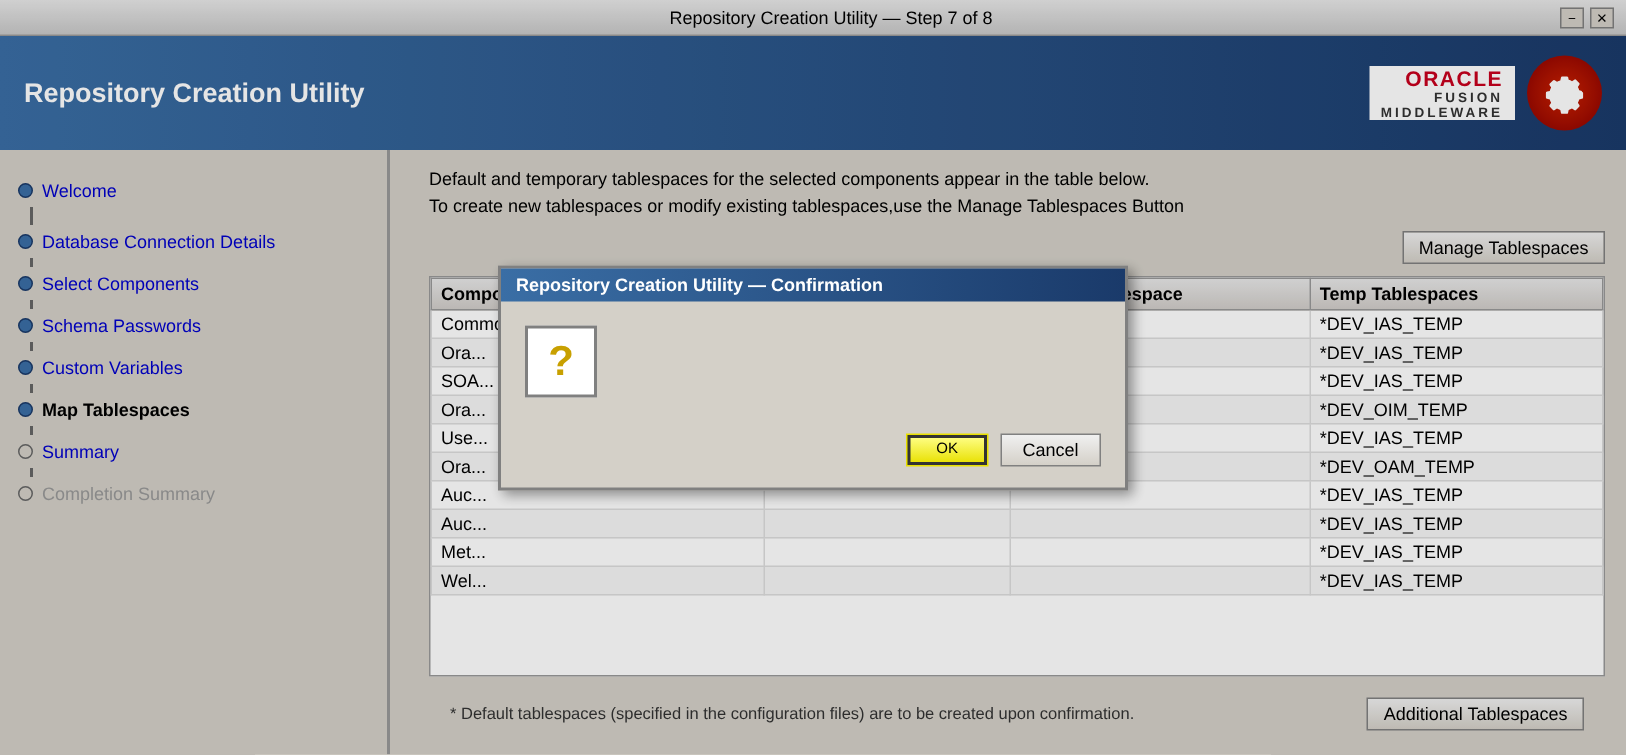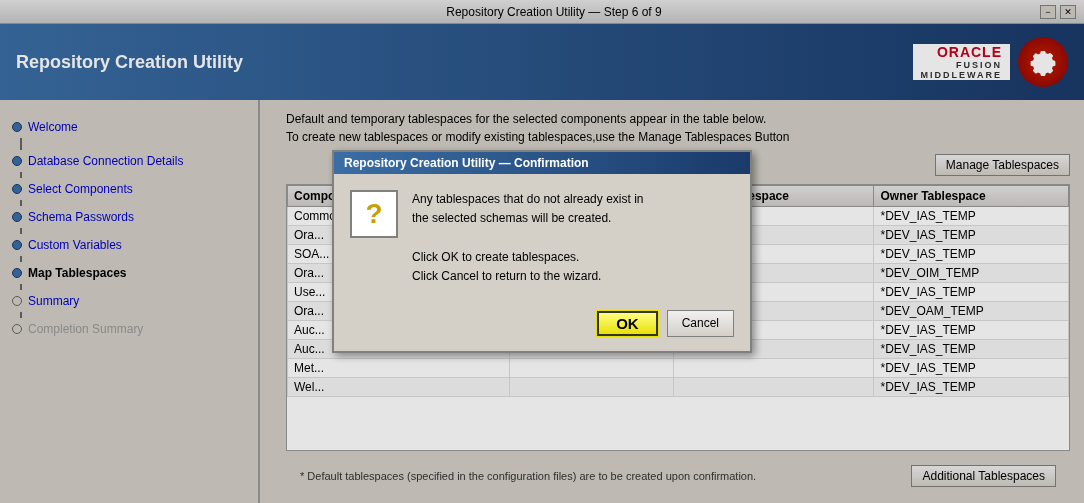--- a/index.html
+++ b/index.html
@@ -278,40 +278,40 @@
     .modal-footer {
       padding: 8px 16px 14px;
       display: flex;
       justify-content: flex-end;
       gap: 8px;
     }
     .btn-ok {
       background: linear-gradient(to bottom, #ffff88, #e8e000);
       border: 2px solid #e8e000;
       padding: 3px 18px;
-      font-size: 15px;
+      font-size: 10px;
       cursor: pointer;
-      font-weight: bold;
+      font-weight: normal;
       outline: 2px solid #333;
       outline-offset: -3px;
     }
     .btn-cancel {
       background: linear-gradient(to bottom, #f0f0f0, #d4d0c8);
       border: 1px solid #808080;
       padding: 3px 14px;
       font-size: 12px;
       cursor: pointer;
     }
   </style>
 </head>
 <body>
 
 <div class="title-bar">
   <div style="width:60px;"></div>
-  <div class="title-bar-text">Repository Creation Utility — Step 6 of 9</div>
+  <div class="title-bar-text">Repository Creation Utility — Step 7 of 8</div>
   <div class="title-bar-controls">
     <div class="title-bar-btn">−</div>
     <div class="title-bar-btn">✕</div>
   </div>
 </div>
 
 <div class="main-window">
 
   <div class="app-header">
     <div class="app-title">Repository Creation Utility</div>
@@ -421,21 +421,21 @@
         <button class="btn">Manage Tablespaces</button>
       </div>
 
       <div class="table-container">
         <table>
           <thead>
             <tr>
               <th>Component</th>
               <th>Schema Owner</th>
               <th>Default Tablespace</th>
-              <th>Owner Tablespace</th>
+              <th>Temp Tablespaces</th>
             </tr>
           </thead>
           <tbody id="table-body">
           <tr>
                 <td>Common Infrastructu...</td>
                 <td>DEV_STR</td>
                 <td>*DEV_STR</td>
                 <td>*DEV_IAS_TEMP</td>
               </tr>
               <tr>
@@ -504,26 +504,19 @@
   </div>
 </div>
 
 <div class="modal-overlay">
   <div class="modal">
     <div class="modal-title-bar">
       <span>Repository Creation Utility — Confirmation</span>
     </div>
     <div class="modal-body">
       <div class="modal-icon">?</div>
-      <div class="modal-text">
-        <div>Any tablespaces that do not already exist in</div>
-        <div>the selected schemas will be created.</div>
-        <br>
-        <div>Click OK to create tablespaces.</div>
-        <div>Click Cancel to return to the wizard.</div>
-      </div>
     </div>
     <div class="modal-footer">
       <button class="btn-ok">OK</button>
       <button class="btn-cancel">Cancel</button>
     </div>
   </div>
 </div>
 
 </body></html>

